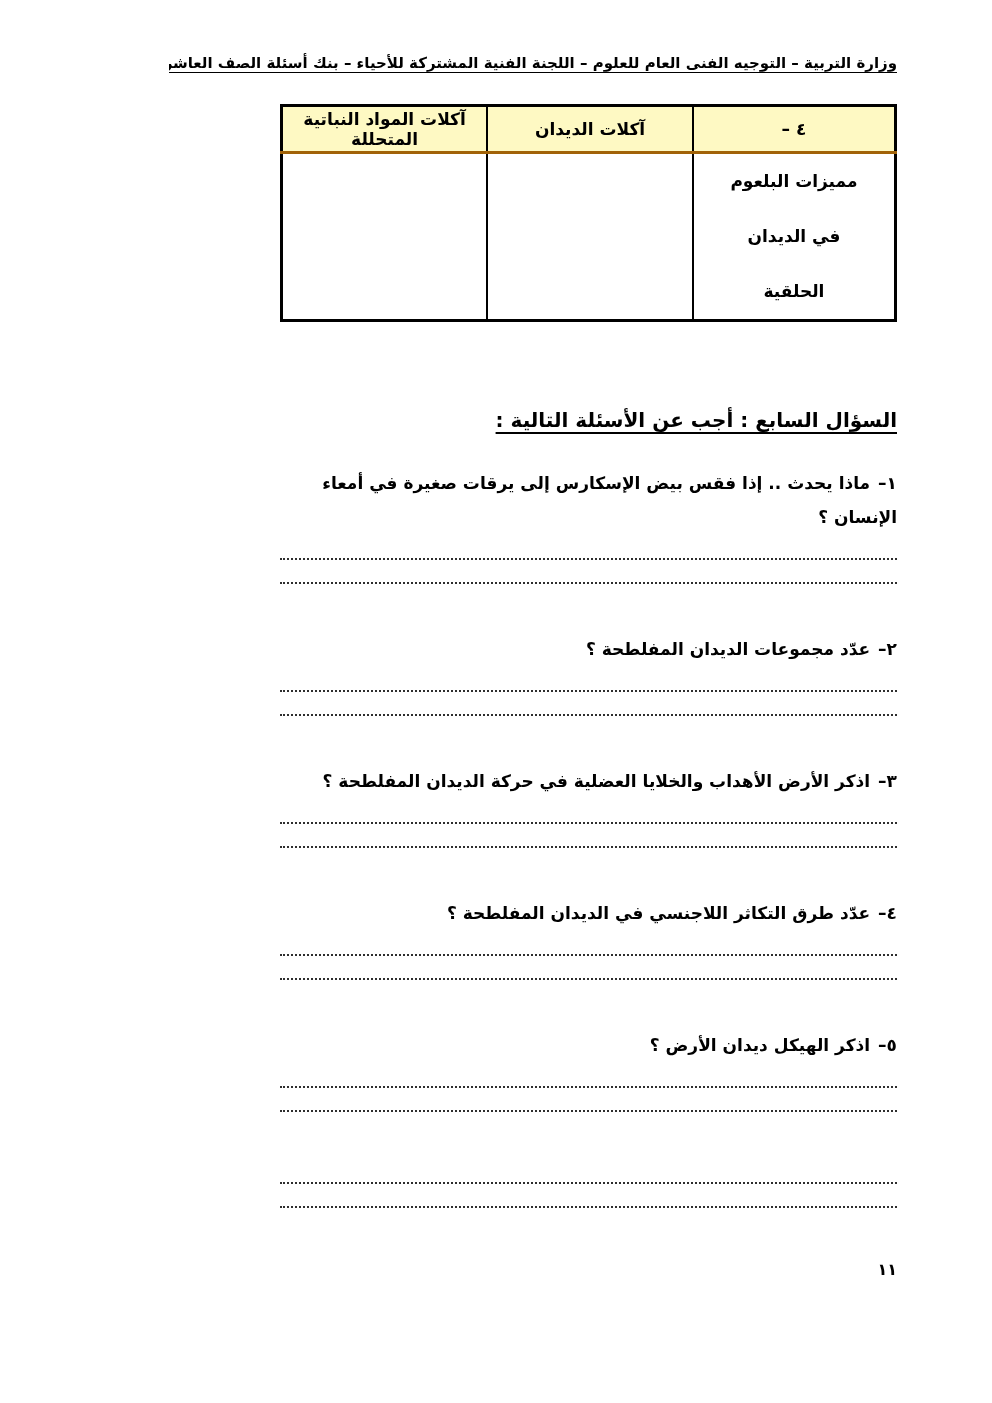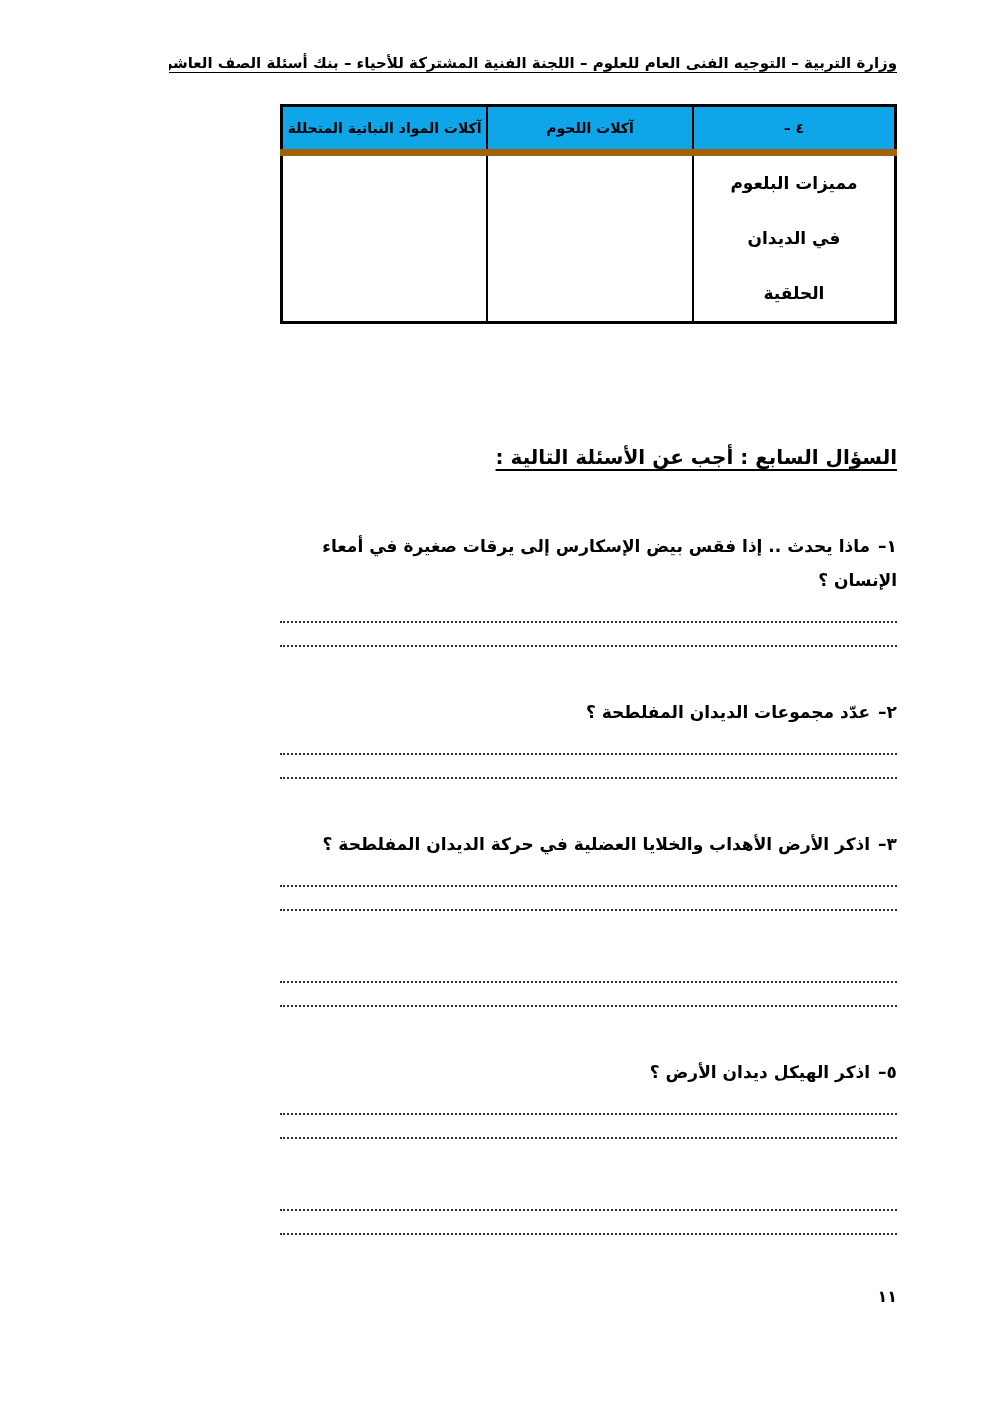--- a/index.html
+++ b/index.html
@@ -36,43 +36,43 @@
     border: 3px solid #000;
     table-layout: fixed;
   }
   table.cmp td {
     border: 2px solid #000;
     text-align: center;
     vertical-align: middle;
     font-weight: bold;
   }
   table.cmp tr.head td {
-    background: #0ea5e9;
+    background: #fef9c3;
     height: 47px;
-    font-size: 14px;
-    border-bottom: 7px solid #a16207;
+    font-size: 17px;
+    border-bottom: 3px solid #a16207;
   }
   table.cmp tr.body td {
     height: 163px;
     font-size: 17px;
     line-height: 55px;
     padding: 0 34px;
   }
   
   .section-title {
-    margin-top: 115px;
+    margin-top: 80px;
     font-size: 20px;
     font-weight: bold;
     line-height: 36px;
     text-align: right;
     text-decoration: underline;
     text-underline-offset: 5px;
   }
   
-  .questions { margin-top: 54px; }
+  .questions { margin-top: 28px; }
   .q-block { margin-bottom: 48px; }
   .q-block:last-child { margin-bottom: 0; }
   .q-text {
     font-size: 17px;
     font-weight: bold;
     line-height: 34px;
     text-align: right;
   }
   .q-num { display: inline-block; margin-left: 8px; }
   .ans-line {
@@ -97,21 +97,21 @@
 
   <table class="cmp">
     <colgroup>
       <col style="width:33%">
       <col style="width:33.5%">
       <col style="width:33.5%">
     </colgroup>
     <tbody>
       <tr class="head">
         <td>٤ –</td>
-        <td>آكلات اللحوم</td>
+        <td>آكلات الديدان</td>
         <td>آكلات المواد النباتية المتحللة</td>
       </tr>
       <tr class="body">
         <td>مميزات البلعوم في الديدان الحلقية</td>
         <td></td>
         <td></td>
       </tr>
     </tbody>
   </table>
 
@@ -131,20 +131,21 @@
       <div class="ans-line"></div>
     </div>
 
     <div class="q-block">
       <div class="q-text"><span class="q-num">٣–</span><span>اذكر الأرض الأهداب والخلايا العضلية في حركة الديدان المفلطحة ؟</span></div>
       <div class="ans-line first"></div>
       <div class="ans-line"></div>
     </div>
 
     <div class="q-block">
+      <div class="q-text"><span class="q-num">٤–</span><span>عدّد طرق التكاثر اللاجنسي في الديدان المفلطحة ؟</span></div>
       <div class="ans-line first"></div>
       <div class="ans-line"></div>
     </div>
 
     <div class="q-block">
       <div class="q-text"><span class="q-num">٥–</span><span>اذكر الهيكل ديدان الأرض ؟</span></div>
       <div class="ans-line first"></div>
       <div class="ans-line"></div>
     </div>
 

